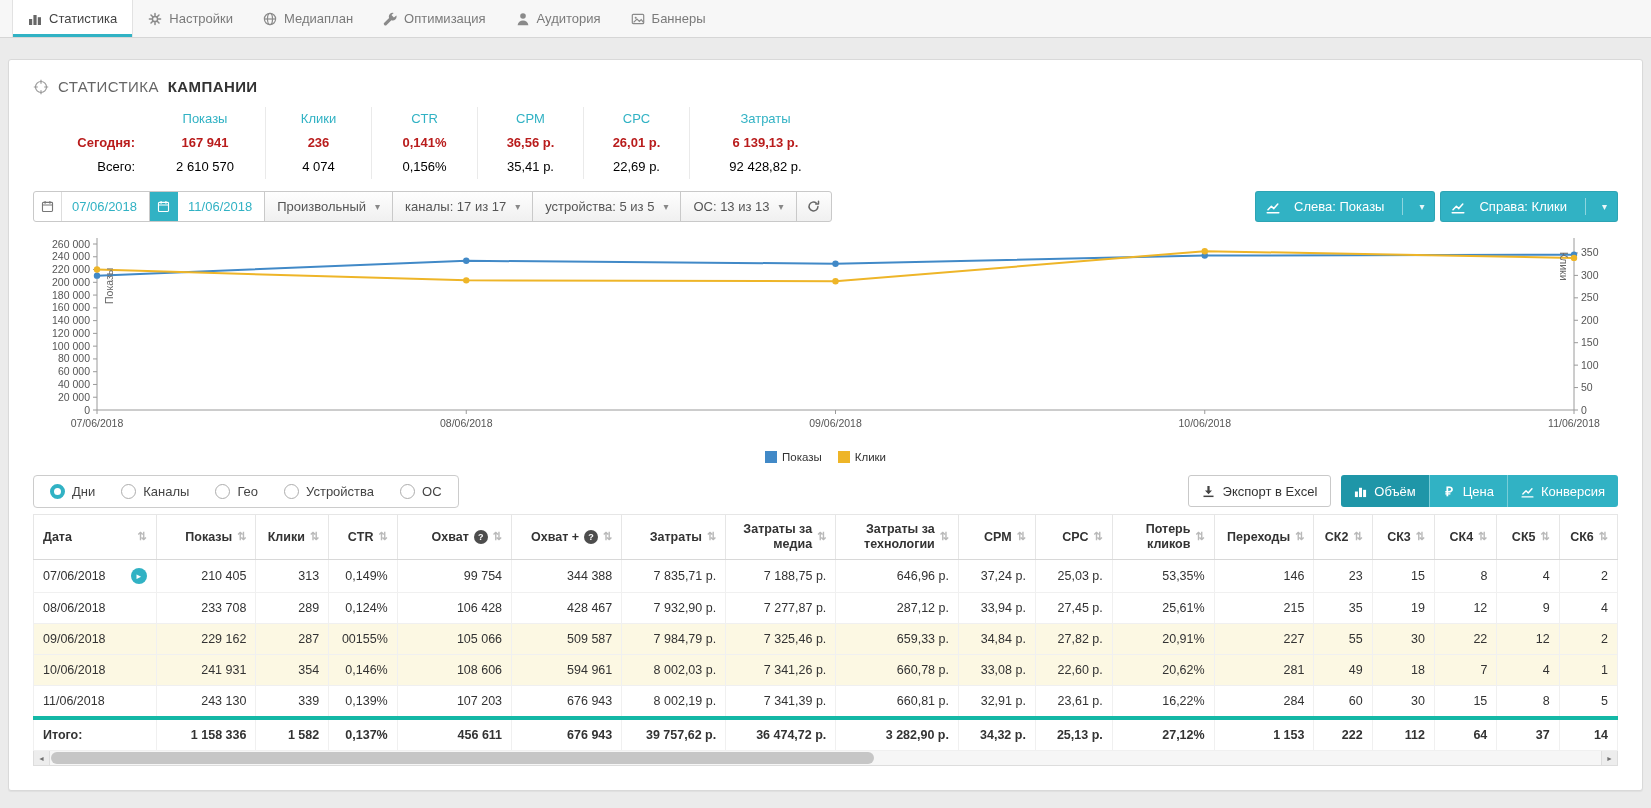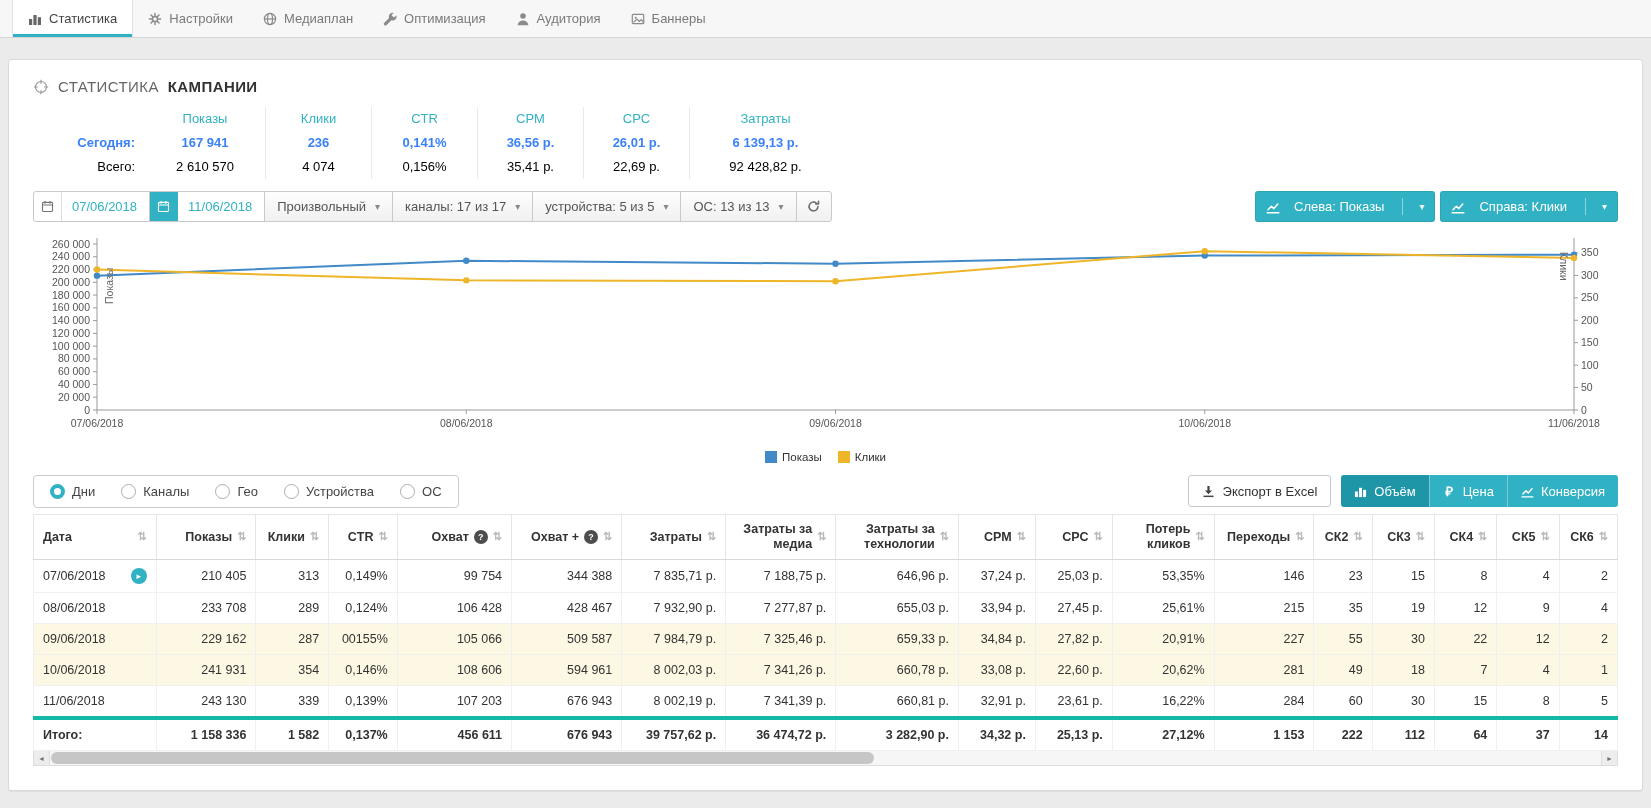--- a/index.html
+++ b/index.html
@@ -25,21 +25,21 @@
   .card{background:#fff;border:1px solid #d9d9d9;border-radius:3px;margin:21px 8px 8px;padding:18px 24px 24px;box-shadow:0 1px 1px rgba(0,0,0,.05)}
   .card-title{display:flex;align-items:center;gap:9px;font-size:15px;color:#666;letter-spacing:.4px}
   .card-title .ico{width:16px;height:16px;color:#999}
   .card-title .t2{font-weight:bold;color:#333}
 
   
   .summary{display:grid;grid-template-columns:106px 120px 106px 106px 106px 106px 152px;margin:12px 0 12px 6px;font-size:13px}
   .sum-cell{padding:2px 6px;text-align:center;line-height:20px}
   .sum-label{text-align:right;padding-right:10px}
   .sum-head{color:var(--accent)}
-  .sum-today{font-weight:bold;color:#3b82f6}
+  .sum-today{font-weight:bold;color:#b91c1c}
   .sum-total{color:#000000}
   .vsep{border-left:1px solid #eaeaea}
 
   
   .toolbar{display:flex;justify-content:space-between;align-items:center;margin:4px 0 10px}
   .lgroup{display:flex}
   .seg{height:31px;display:flex;align-items:center;border:1px solid #c9c9c9;background:#fff;margin-left:-1px;font-size:13px}
   .seg:first-child{margin-left:0;border-radius:3px 0 0 3px}
   .seg.last{border-radius:0 3px 3px 0}
   .date-seg .dico{width:28px;height:100%;display:flex;align-items:center;justify-content:center;border-right:1px solid #ddd;color:#777}
@@ -582,21 +582,21 @@
                 <span>08/06/2018</span>
               </div>
             </td>
             <td>233 708</td>
             <td>289</td>
             <td>0,124%</td>
             <td>106 428</td>
             <td>428 467</td>
             <td>7 932,90 р.</td>
             <td>7 277,87 р.</td>
-            <td>655,03 р.</td>
+            <td>287,12 р.</td>
             <td>33,94 р.</td>
             <td>27,45 р.</td>
             <td>25,61%</td>
             <td>215</td>
             <td>35</td>
             <td>19</td>
             <td>12</td>
             <td>9</td>
             <td>4</td>
           </tr>

